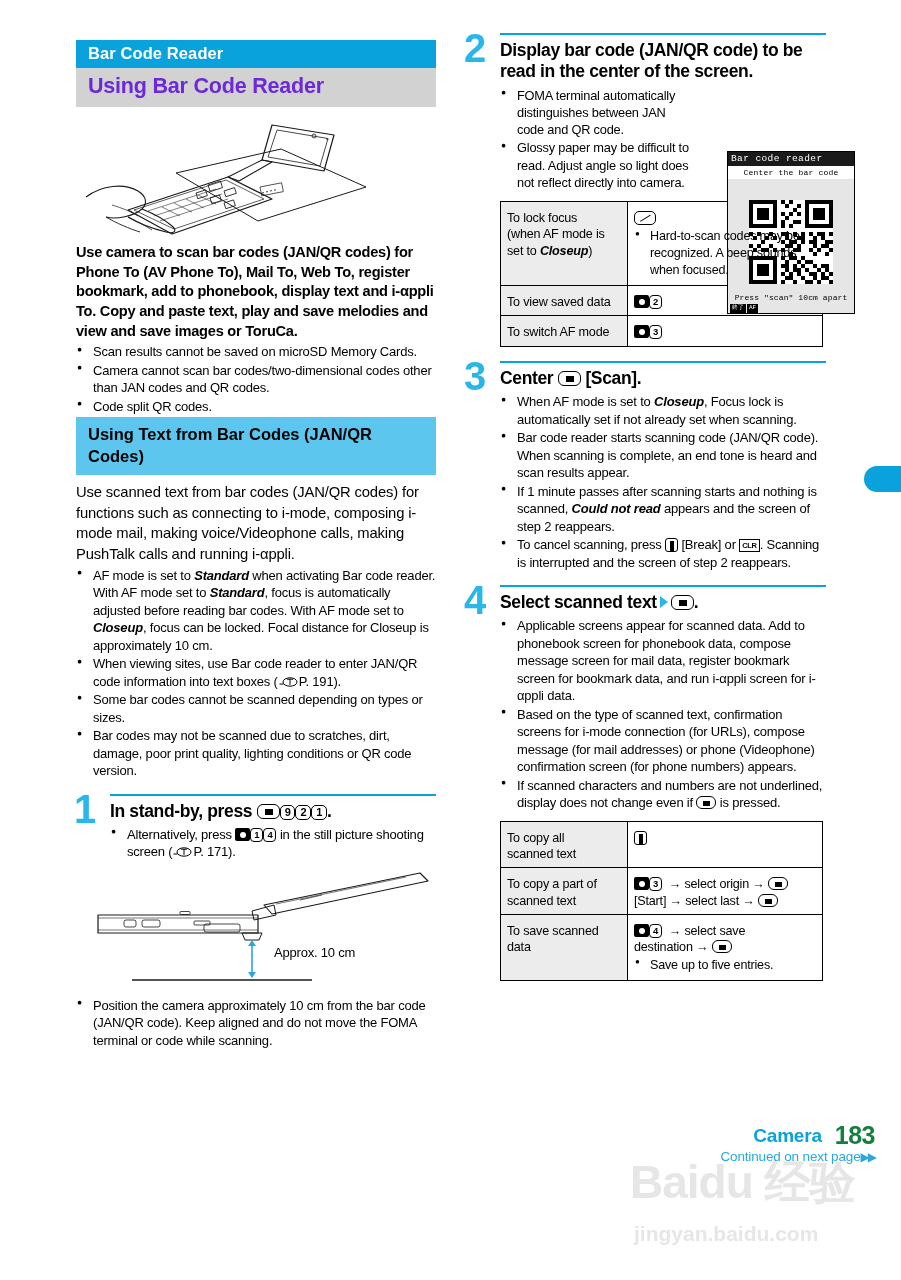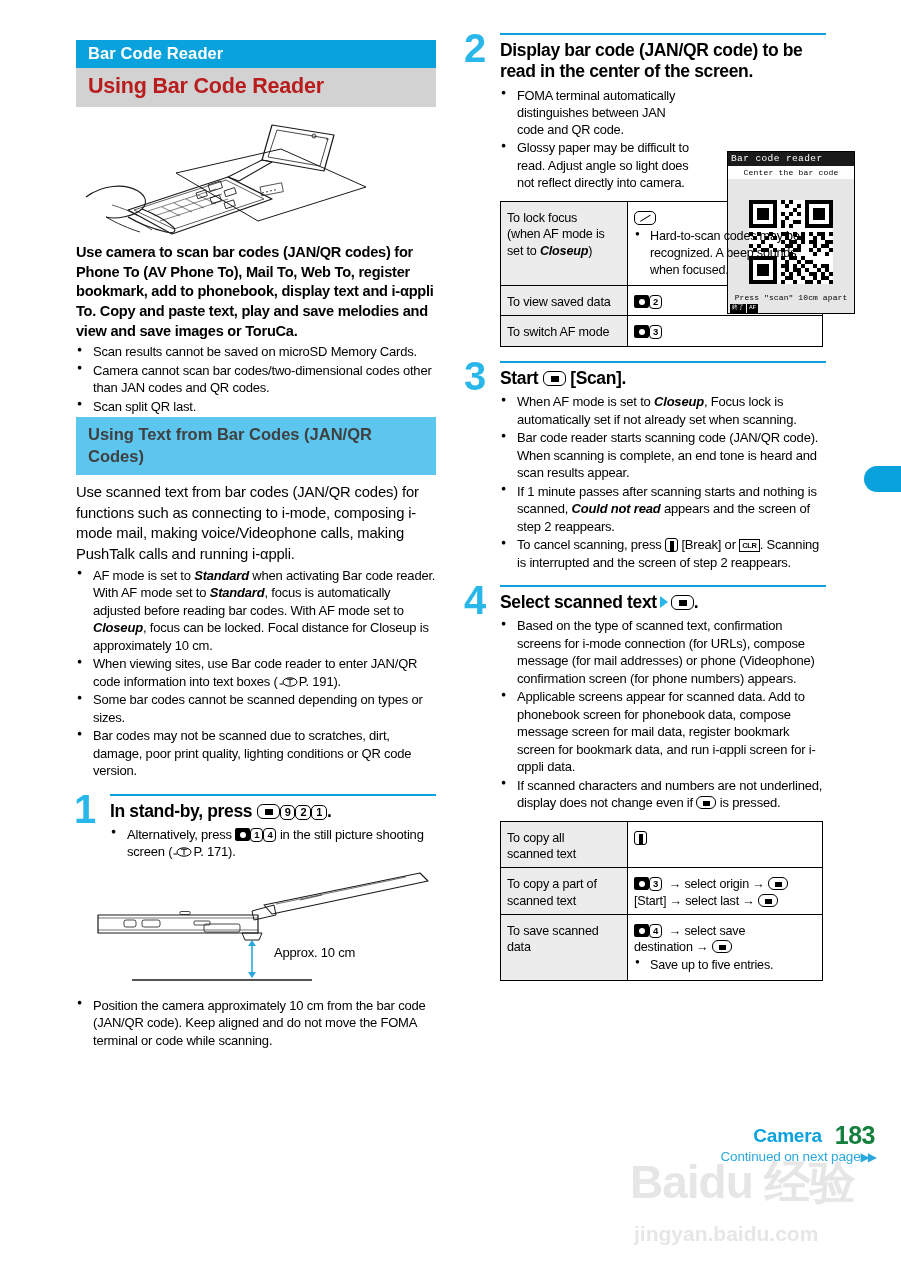--- a/index.html
+++ b/index.html
@@ -19,27 +19,27 @@
   .col-right { position:absolute; left:466px; top:33px; width:360px; }
 
   
   .cat-bar {
     background:#0aa2dd; color:#ffffff;
     font-size:16.5px; font-weight:bold;
     padding:4px 10px 5px 12px;
     letter-spacing:.1px;
   }
   .title-bar {
-    background:#d2d2d2; color:#b91c1c;
+    background:#d2d2d2; color:#6d28d9;
     font-size:21.5px; font-weight:bold;
     padding:6px 10px 8px 12px;
     letter-spacing:-.2px;
   }
   .sub-bar {
-    background:#5cc6ee; color:#404040;
+    background:#5cc6ee; color:#000000;
     font-size:16.5px; font-weight:bold;
     padding:7px 12px 8px 12px;
     line-height:1.30;
     margin-top:2px;
   }
 
   
   .lead {
     font-size:14.6px; font-weight:bold; line-height:1.345;
     margin:8px 0 2px 0; letter-spacing:-.25px;
@@ -269,21 +269,21 @@
           <path d="M36 92 C46 95 56 99 62 103" stroke-width="0.7"></path>
         </g>
       </svg>
     </div>
 
     <div class="lead">Use camera to scan bar codes (JAN/QR codes) for Phone To (AV Phone To), Mail To, Web To, register bookmark, add to phonebook, display text and i-αppli To. Copy and paste text, play and save melodies and view and save images or ToruCa.</div>
 
     <ul class="bl">
       <li>Scan results cannot be saved on microSD Memory Cards.</li>
       <li>Camera cannot scan bar codes/two-dimensional codes other than JAN codes and QR codes.</li>
-      <li>Scan split QR last.</li>
+      <li>Code split QR codes.</li>
     </ul>
 
     <div class="sub-bar">Using Text from Bar Codes (JAN/QR Codes)</div>
 
     <div class="lead2">Use scanned text from bar codes (JAN/QR codes) for functions such as connecting to i-mode, composing i-mode mail, making voice/Videophone calls, making PushTalk calls and running i-αppli.</div>
 
     <ul class="bl">
       <li>
         AF mode is set to <b class="it">Standard</b> when activating Bar code
         reader. With AF mode set to <b class="it">Standard</b>, focus is
@@ -524,21 +524,21 @@
           </tr>
         </tbody>
           </table>
       </div>
     </div>
 
     <div class="step">
       <div class="step-rule"></div>
       <div class="step-num">3</div>
       <div class="step-head">
-        <span>Start</span>
+        <span>Center</span>
         <span class="key-center big"></span>
         <span>[Scan].</span>
       </div>
       <div class="step-body">
         <ul class="bl">
           <li>
             When AF mode is set to <b class="it">Closeup</b>, Focus lock is automatically set if not already set when scanning.
           </li>
           <li>Bar code reader starts scanning code (JAN/QR code). When scanning is complete, an end tone is heard and scan results appear.</li>
           <li>
@@ -552,22 +552,22 @@
     </div>
 
     <div class="step">
       <div class="step-rule"></div>
       <div class="step-num">4</div>
       <div class="step-head">
         <span>Select scanned text</span><span class="tri-blue"></span><span class="key-center big"></span><span>.</span>
       </div>
       <div class="step-body">
         <ul class="bl">
+          <li>Applicable screens appear for scanned data. Add to phonebook screen for phonebook data, compose message screen for mail data, register bookmark screen for bookmark data, and run i-αppli screen for i-αppli data.</li>
           <li>Based on the type of scanned text, confirmation screens for i-mode connection (for URLs), compose message (for mail addresses) or phone (Videophone) confirmation screen (for phone numbers) appears.</li>
-          <li>Applicable screens appear for scanned data. Add to phonebook screen for phonebook data, compose message screen for mail data, register bookmark screen for bookmark data, and run i-αppli screen for i-αppli data.</li>
           <li>
             If scanned characters and numbers are not underlined, display does not change even if <span class="key-center"></span> is pressed.
           </li>
         </ul>
 
         <table class="kv">
           <tbody>
               <tr>
             <td class="k">To copy all<br>scanned text</td>
             <td>

